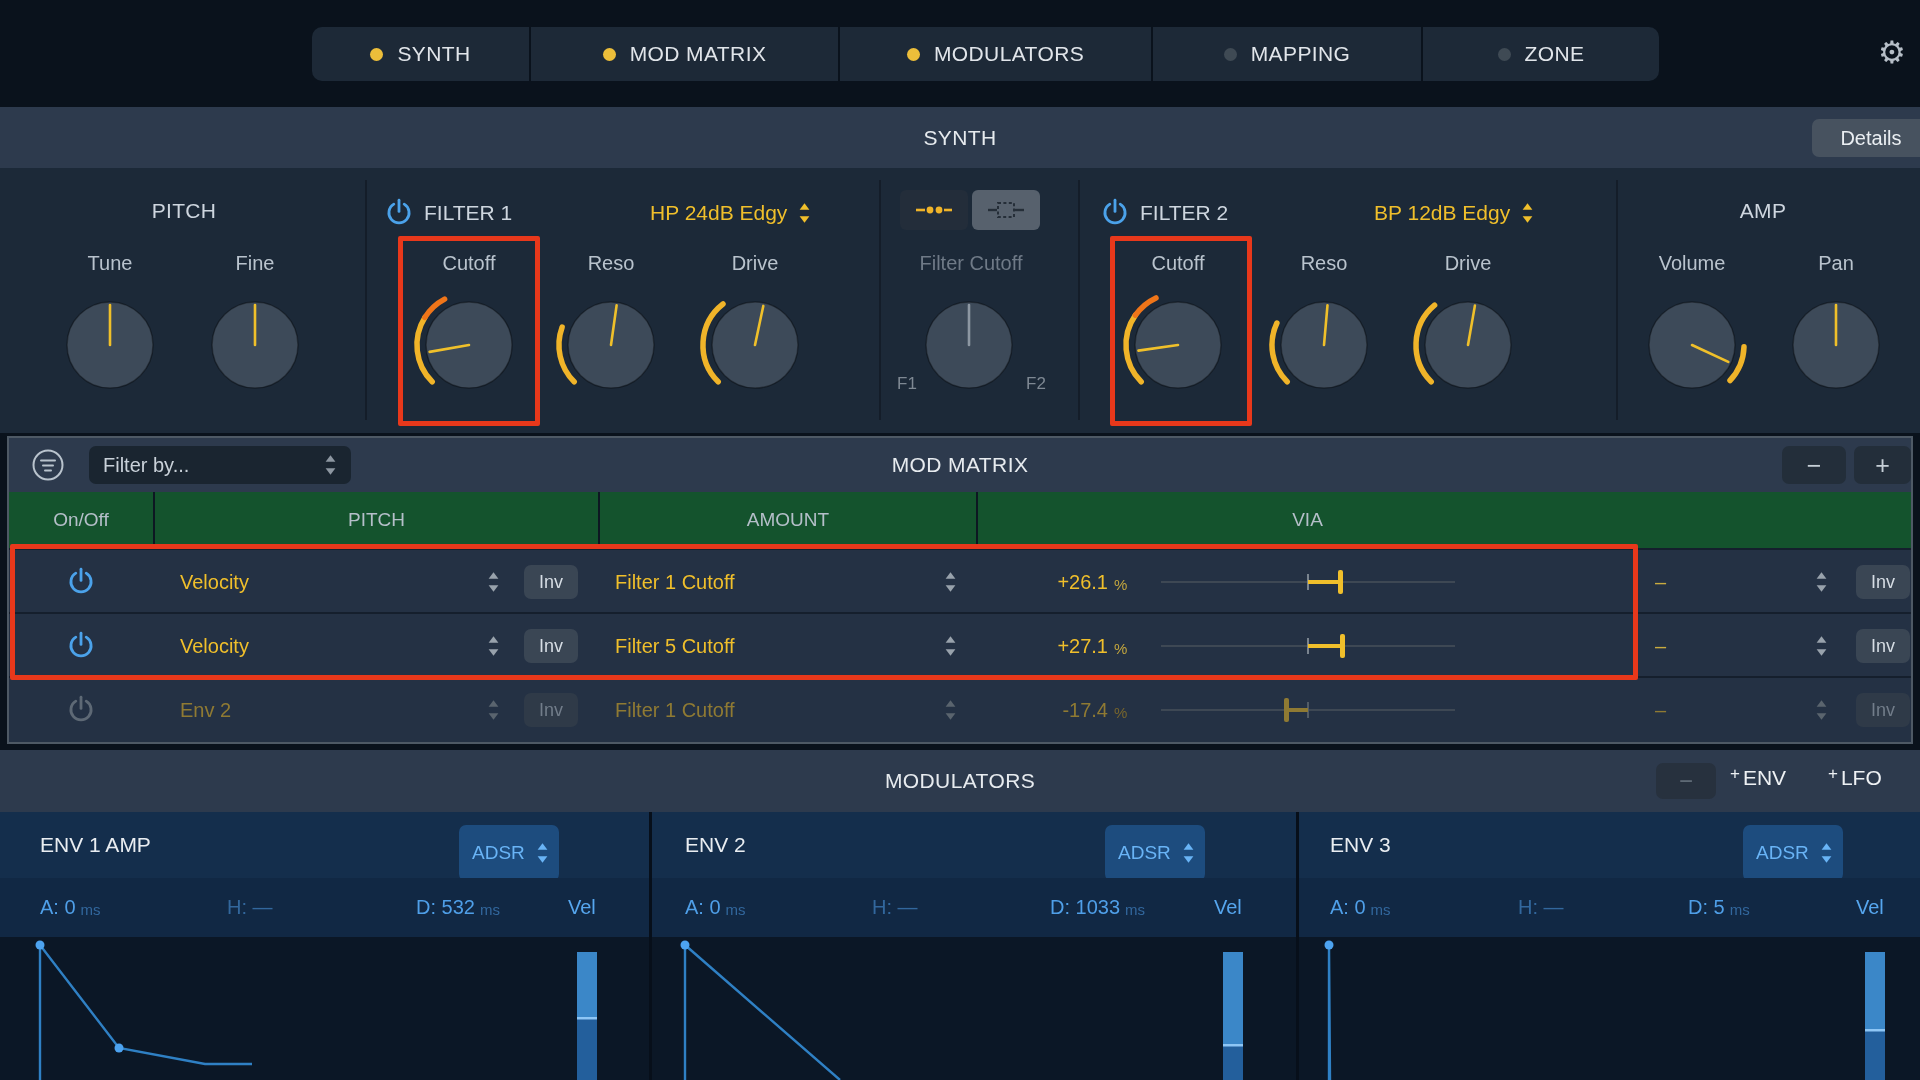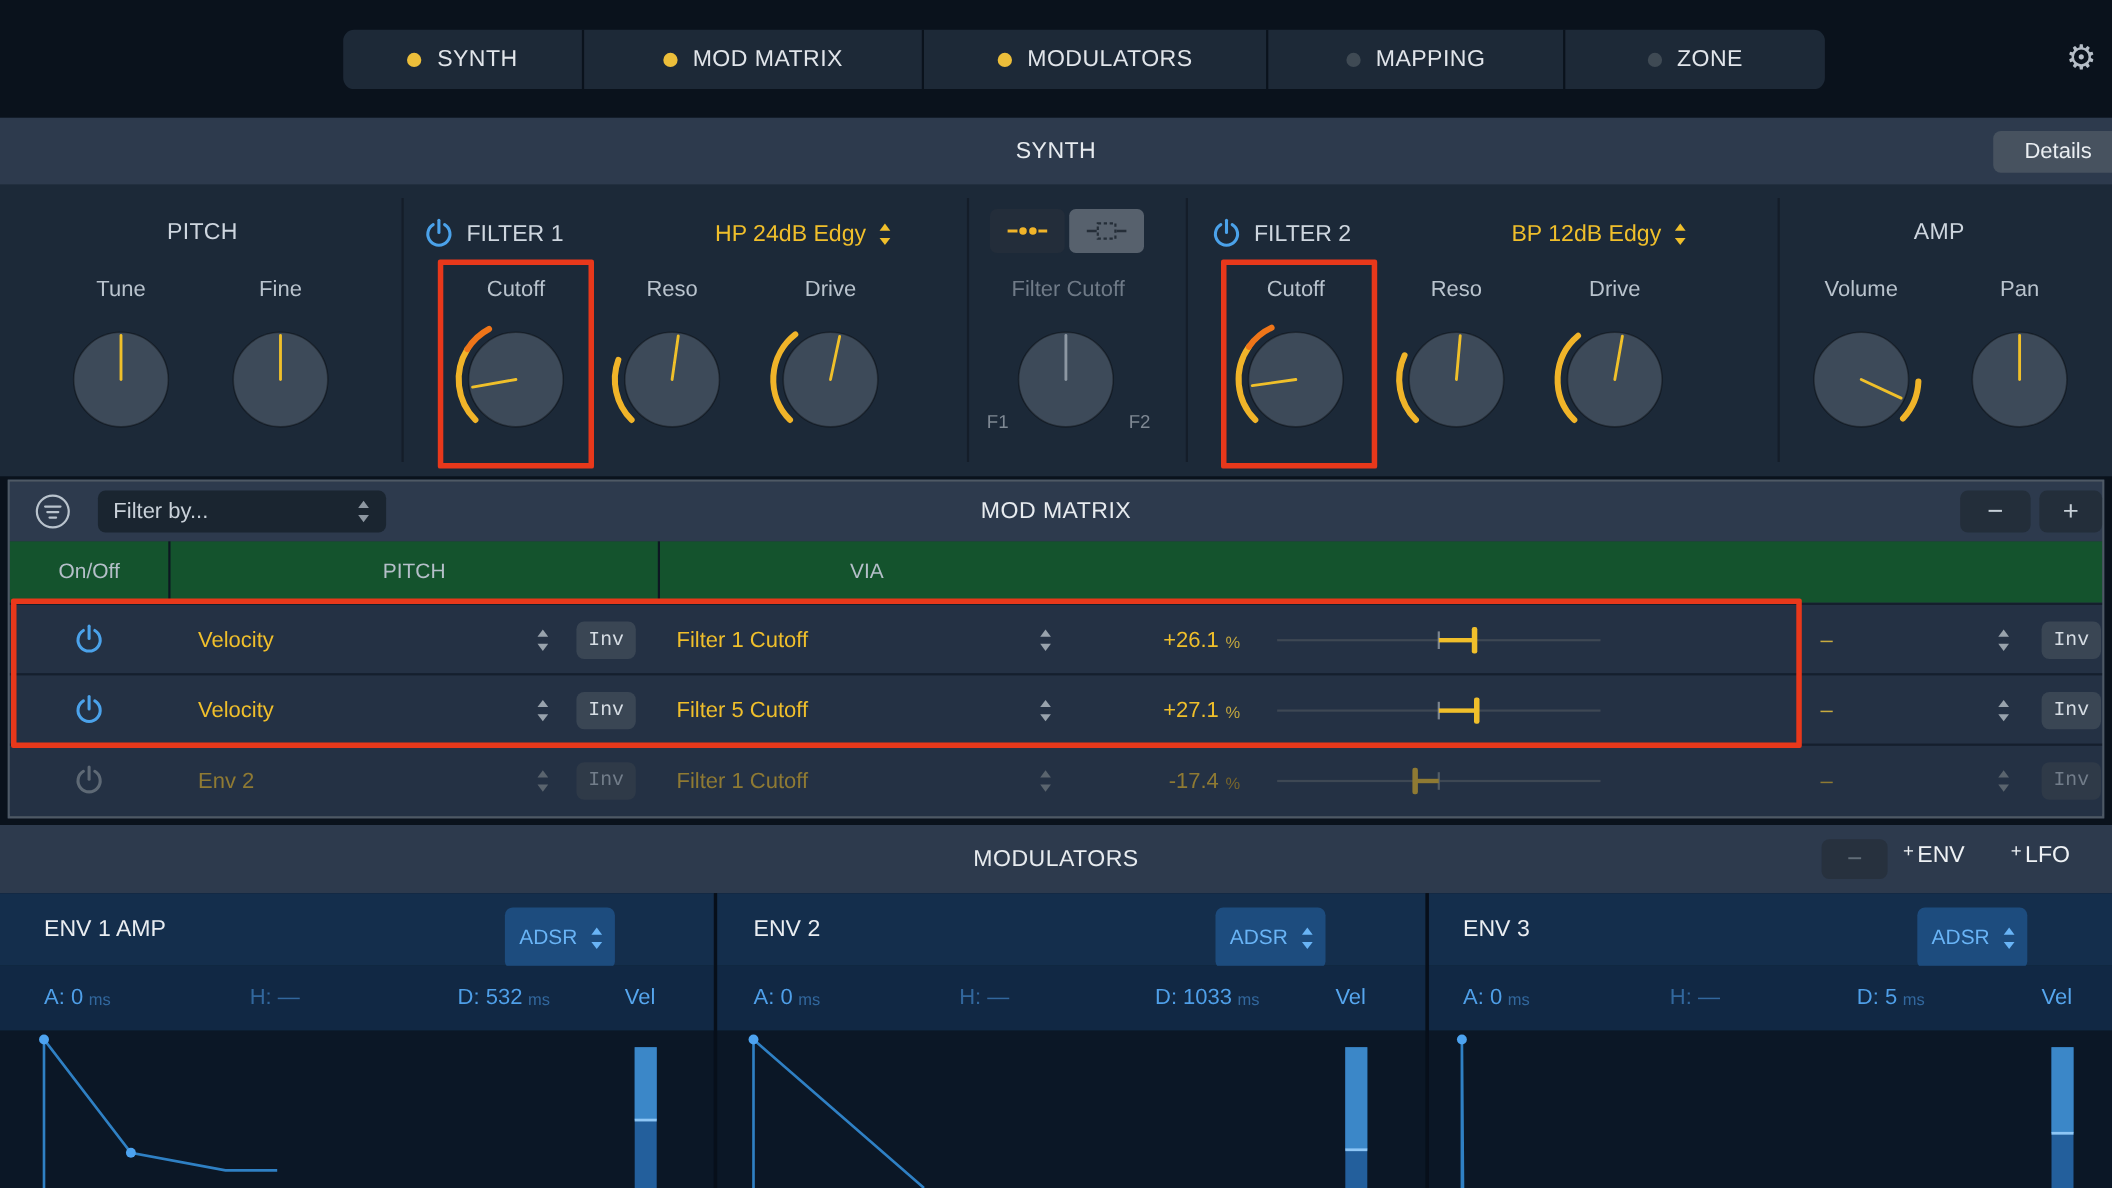--- a/index.html
+++ b/index.html
@@ -61,21 +61,21 @@
 .mx-col:first-child{border-left:none}
 .mx-row{height:64px;display:grid;grid-template-columns:144px 445px 378px 661px auto;background:#243144;
   border-top:2px solid #151f2d}
 .mx-cell{position:relative;height:64px}
 .cell-onoff{display:flex;align-items:center;justify-content:center}
 .src-text{position:absolute;left:27px;top:0;height:64px;display:flex;align-items:center;font-size:20px;color:#f0bf2b}
 .tgt-text{position:absolute;left:17px;top:0;height:64px;display:flex;align-items:center;font-size:20px;color:#f0bf2b}
 .src-ud{position:absolute;left:334px;top:21px;color:#98a2ac}
 .tgt-ud{position:absolute;left:346px;top:21px;color:#98a2ac}
 .inv-btn{position:absolute;top:15px;width:54px;height:34px;background:#3a4654;border:none;border-radius:7px;
-  color:#d6dde4;font-size:18px;font-family:Liberation Mono, monospace}
+  color:#d6dde4;font-size:18px;font-family:Liberation Sans, sans-serif}
 .amt-val{position:absolute;left:40px;width:92px;height:64px;display:flex;align-items:center;
   justify-content:flex-end;font-size:20px;color:#f0bf2b}
 .amt-pct{position:absolute;left:138px;height:64px;display:flex;align-items:center;padding-top:4px;
   font-size:15px;color:#c3a63e}
 .amt-slider{position:absolute;left:185px;top:19px;width:294px;height:26px}
 .sl-track{position:absolute;left:0;top:12px;width:294px;height:2px;background:#3e4854}
 .sl-tick{position:absolute;left:146px;top:5px;width:2px;height:16px;background:#7a848f}
 .sl-fill{position:absolute;top:11px;height:4px;background:#f0bf2b}
 .sl-handle{position:absolute;top:1px;width:5px;height:24px;background:#f0bf2b;border-radius:2px}
 .via-dash{position:absolute;left:18px;top:0;height:64px;display:flex;align-items:center;font-size:20px;color:#c9ab3f}
@@ -301,20 +301,21 @@
             </svg>
           </span>
       </div>
       <button class="sq-btn" style="left:1773px;width:64px">−</button>
       <button class="sq-btn" style="left:1845px;width:57px">+</button>
     </div>
 
     <div id="mx-cols">
       <div class="mx-col">On/Off</div>
       <div class="mx-col">PITCH</div>
+      <div class="mx-col">AMOUNT</div>
       <div class="mx-col">VIA</div>
     </div>
 
     <div class="mx-row">
       <div class="mx-cell cell-onoff">
           <button class="pw-btn"><svg viewBox="0 0 20 20" width="28" height="28">
               <path d="M6.3 4.4 A7.2 7.2 0 1 0 13.7 4.4" fill="none" stroke="currentColor" stroke-width="2" stroke-linecap="round"></path>
               <line x1="10" y1="1.6" x2="10" y2="9.6" stroke="currentColor" stroke-width="2" stroke-linecap="round"></line>
             </svg></button>
         </div>

